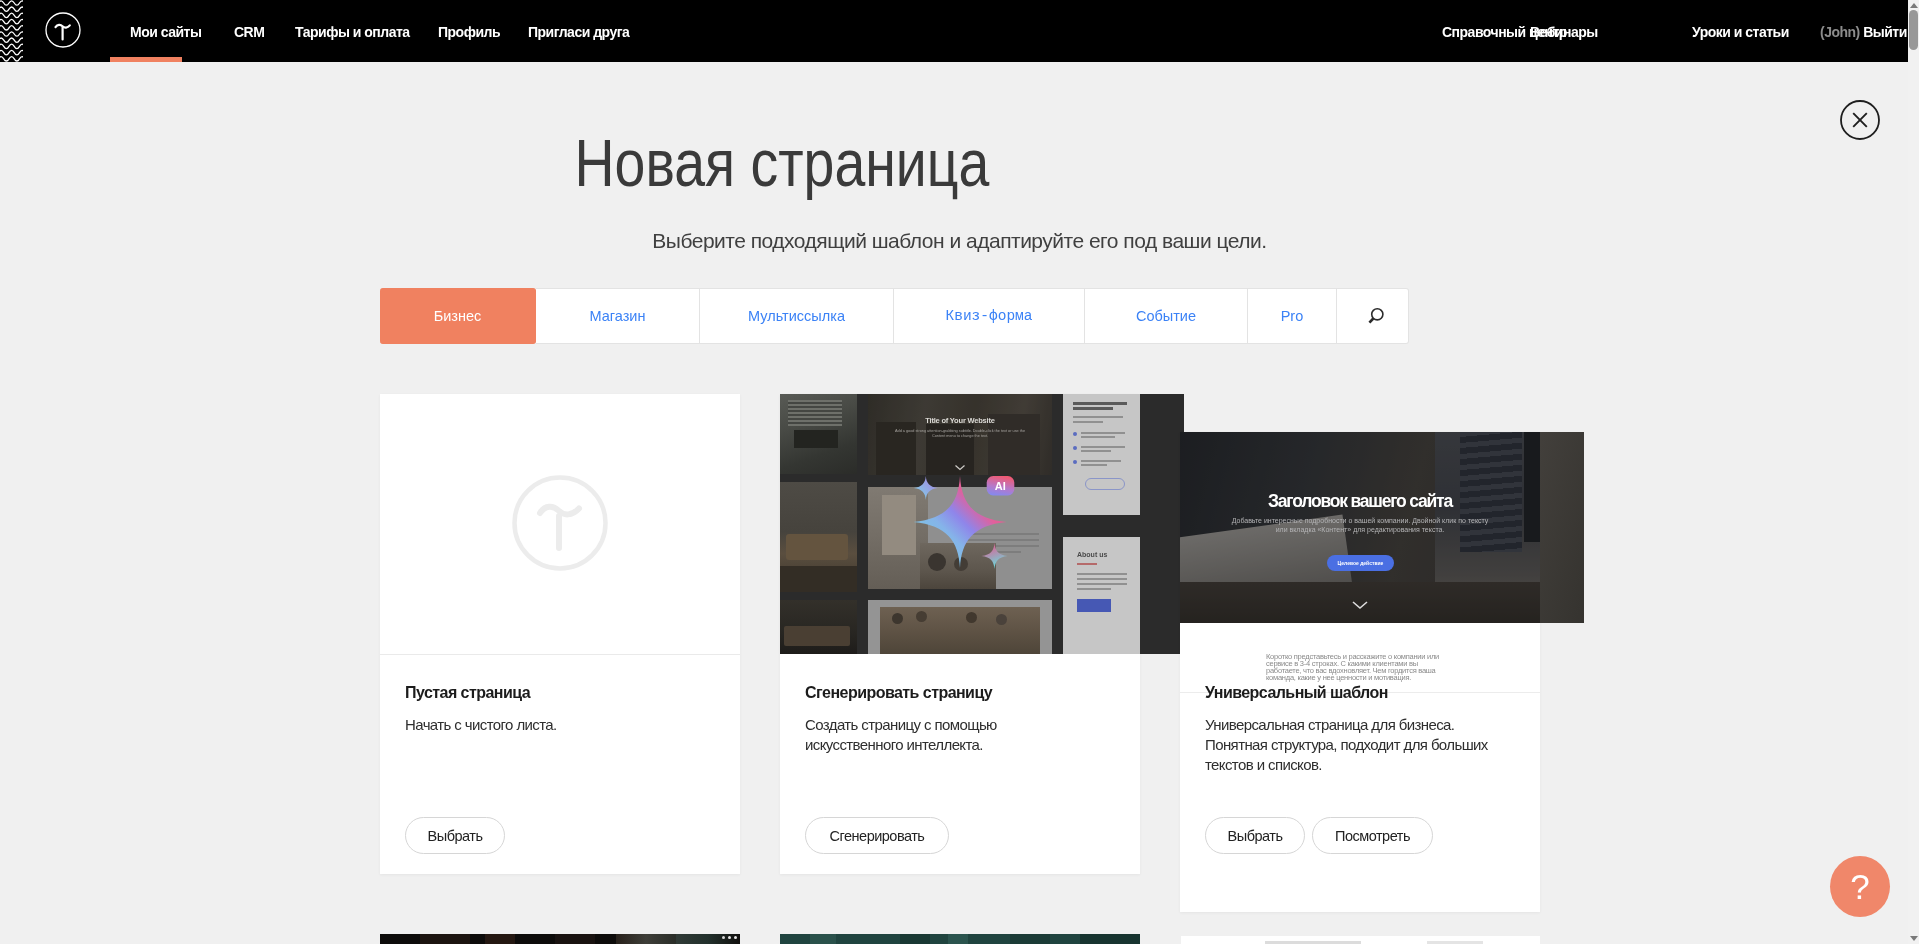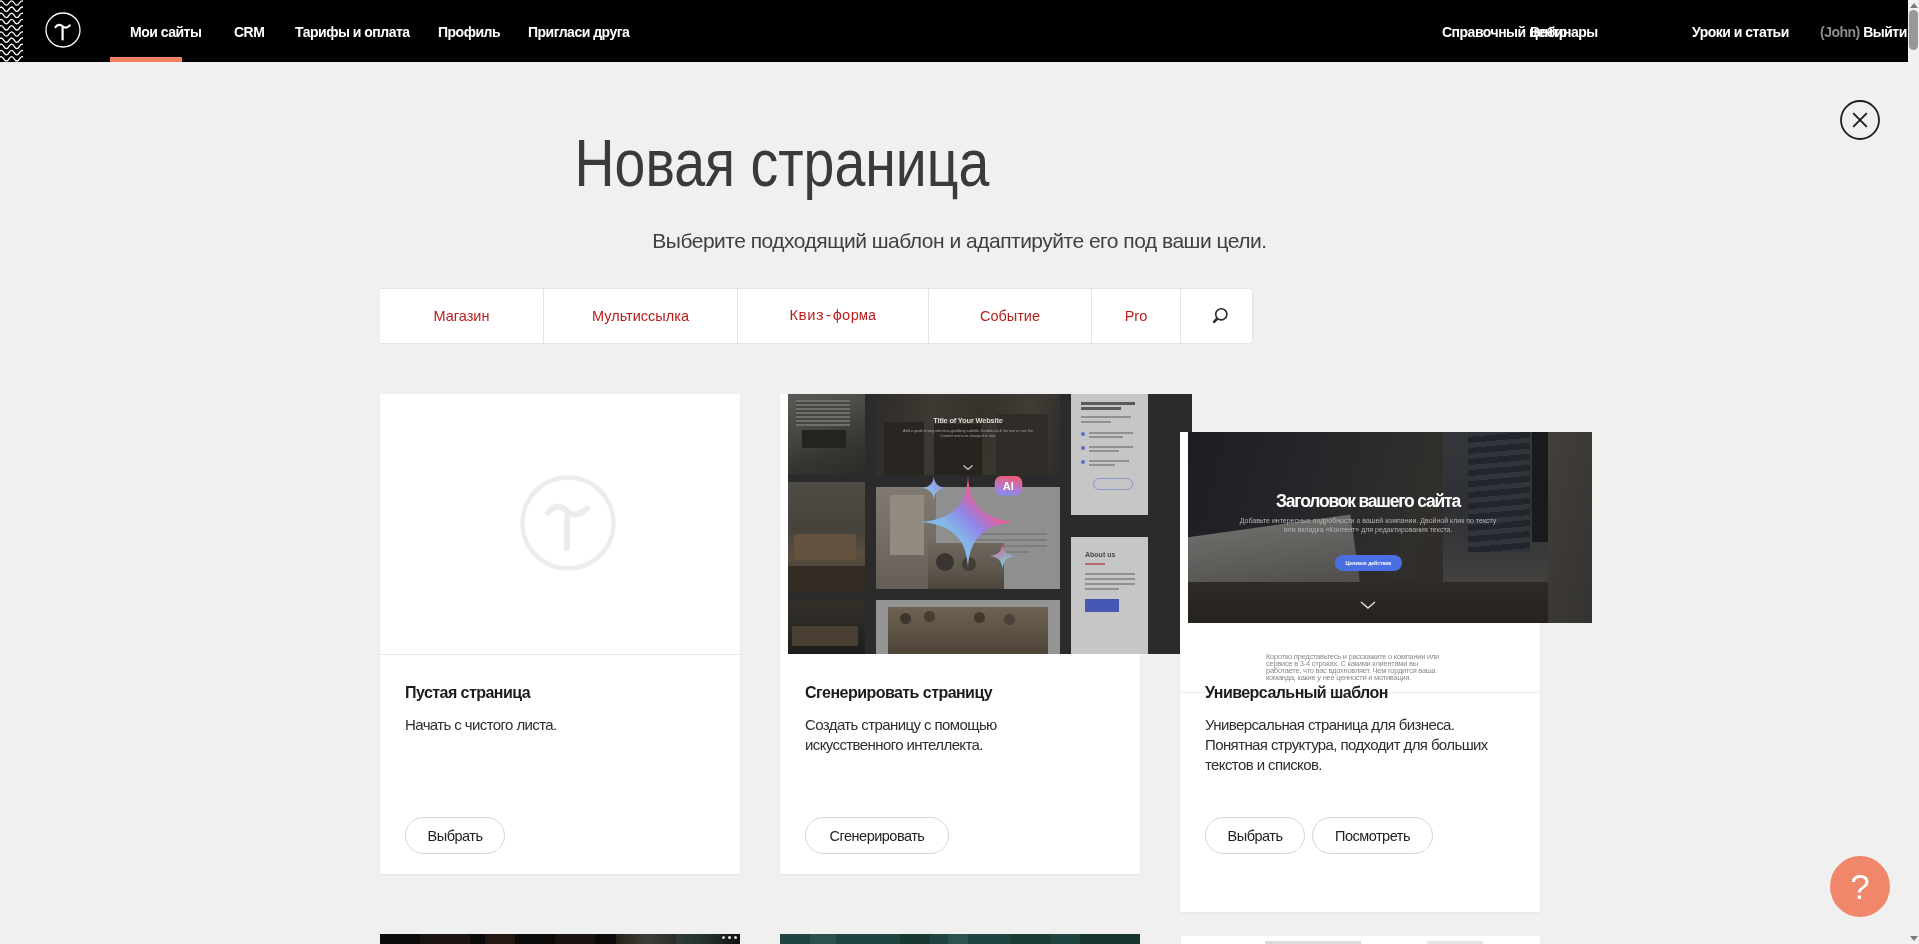--- a/index.html
+++ b/index.html
@@ -29,29 +29,29 @@
   
   #h1 { position:absolute; left:0; top:125px; width:1563px; text-align:center;
         font-size:66px; font-weight:400; color:#3a3a3a; }
   #h1 span { display:inline-block; transform:scaleX(0.84); transform-origin:center; }
   #sub { position:absolute; left:0; top:229px; width:1919px; text-align:center;
         font-size:21px; letter-spacing:-0.5px; color:#404040; }
 
   
   #tabs { position:absolute; left:380px; top:288px; height:56px; display:flex; }
   .tab { height:56px; display:flex; align-items:center; justify-content:center;
-         font-size:14.5px; color:#b91c1c; background:#fff;
+         font-size:14.5px; color:#3b82f6; background:#fff;
          border:1px solid #e3e3e3; border-left:none; }
   .tab.last { border-radius:0 3px 3px 0; }
   .tab.active { background:#f08160; color:#fff; border-color:#f08160; border-radius:3px; }
 
   
   .card { position:absolute; top:394px; width:360px; height:480px; background:#fff;
           box-shadow:0 1px 3px rgba(0,0,0,0.05); }
-  .cimg { position:absolute; left:8px; top:0; width:404px; height:260px; overflow:hidden; }
+  .cimg { position:absolute; left:0; top:0; width:404px; height:260px; overflow:hidden; }
   .ctitle { position:absolute; top:684px; font-size:16px; font-weight:700;
             letter-spacing:-0.55px; color:#1c1c1c; line-height:18px; }
   .cbody { position:absolute; top:715px; font-size:15px; letter-spacing:-0.6px;
            color:#2e2e2e; line-height:20px; }
   .cbtn { position:absolute; top:817px; height:37px; border:1px solid #d6d6d6; border-radius:19px;
           background:#fff; display:flex; align-items:center; justify-content:center;
           font-size:14.5px; letter-spacing:-0.5px; color:#222; }
 
   
   #collage { background:#2b2b2b; }
@@ -98,20 +98,21 @@
 
 <svg id="close" viewBox="0 0 40 40">
   <circle cx="20" cy="20" r="19" fill="none" stroke="#1e1e1e" stroke-width="1.8"></circle>
   <path d="M13.2 13.2 L26.8 26.8 M26.8 13.2 L13.2 26.8" stroke="#1e1e1e" stroke-width="1.9"></path>
 </svg>
 
 <div id="h1"><span>Новая страница</span></div>
 <div id="sub">Выберите подходящий шаблон и адаптируйте его под ваши цели.</div>
 
 <div id="tabs">
+  <div class="tab active" style="width:156px;">Бизнес</div>
   <div class="tab" style="width:164px;">Магазин</div>
   <div class="tab" style="width:194px;">Мультиссылка</div>
   <div class="tab" style="width:191px;font-family:Liberation Mono, monospace;">Квиз-форма</div>
   <div class="tab" style="width:163px;">Событие</div>
   <div class="tab" style="width:89px;">Pro</div>
   <div class="tab last" style="width:72px;">
     <svg style="position:relative;left:3px;top:1px;" width="22" height="22" viewBox="0 0 22 22">
         <circle cx="12.3" cy="8.3" r="5.6" fill="none" stroke="#2b2b2b" stroke-width="1.6"></circle>
         <path d="M8.3 12.5 L4.4 16.6" stroke="#2b2b2b" stroke-width="2.6"></path>
       </svg>

